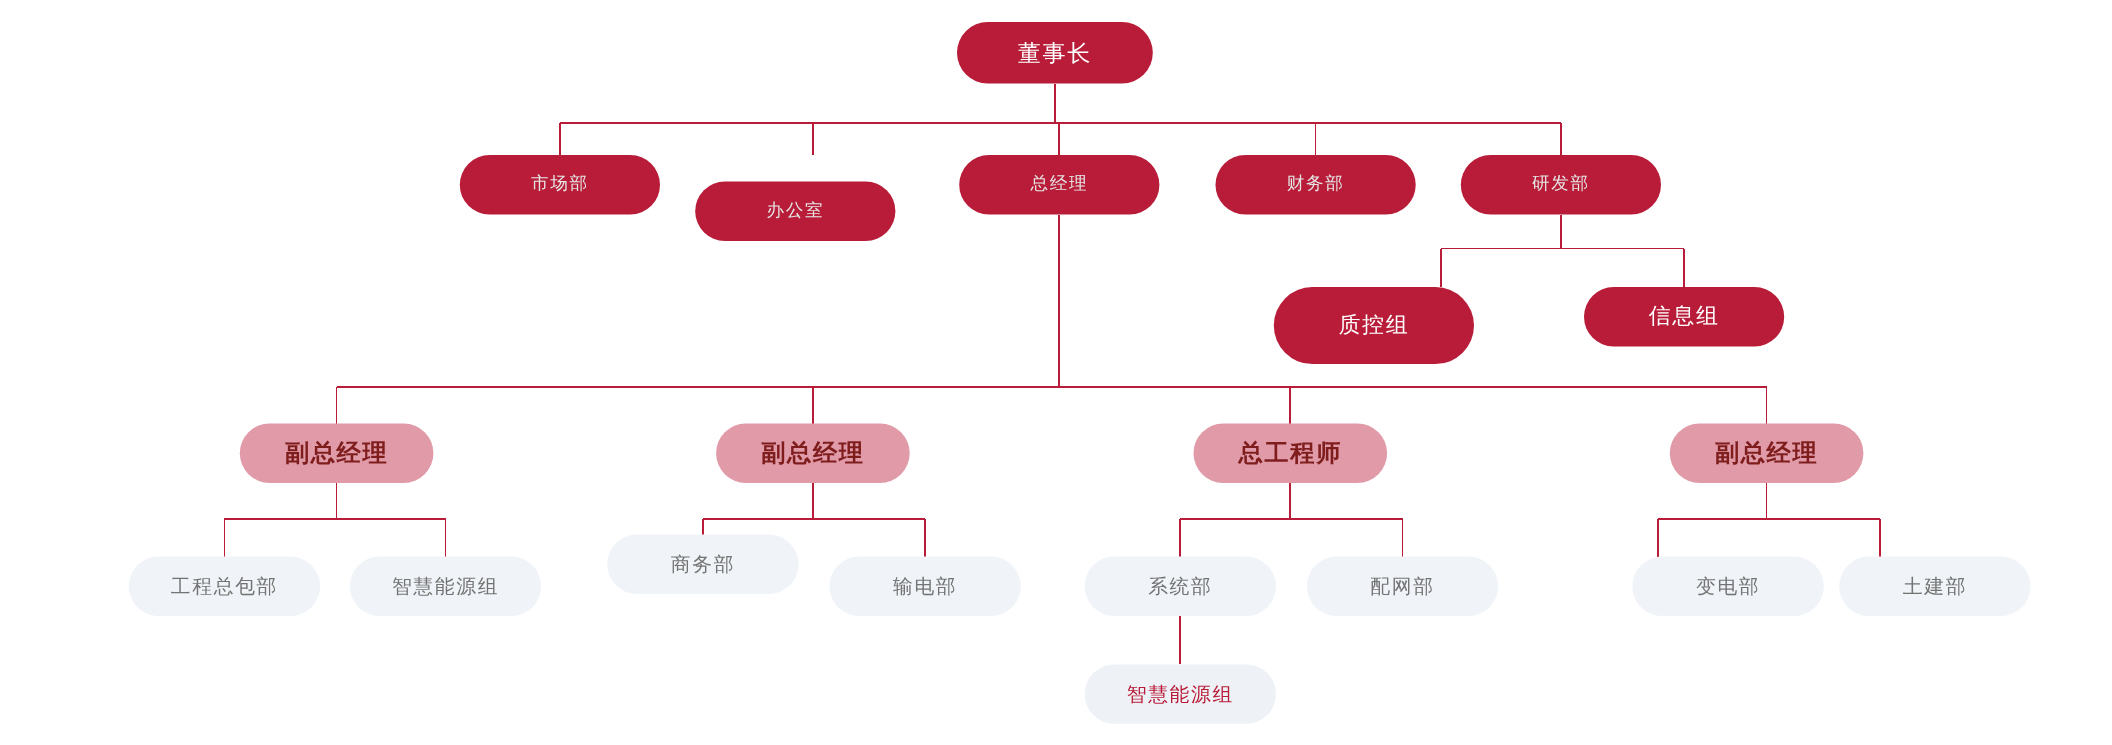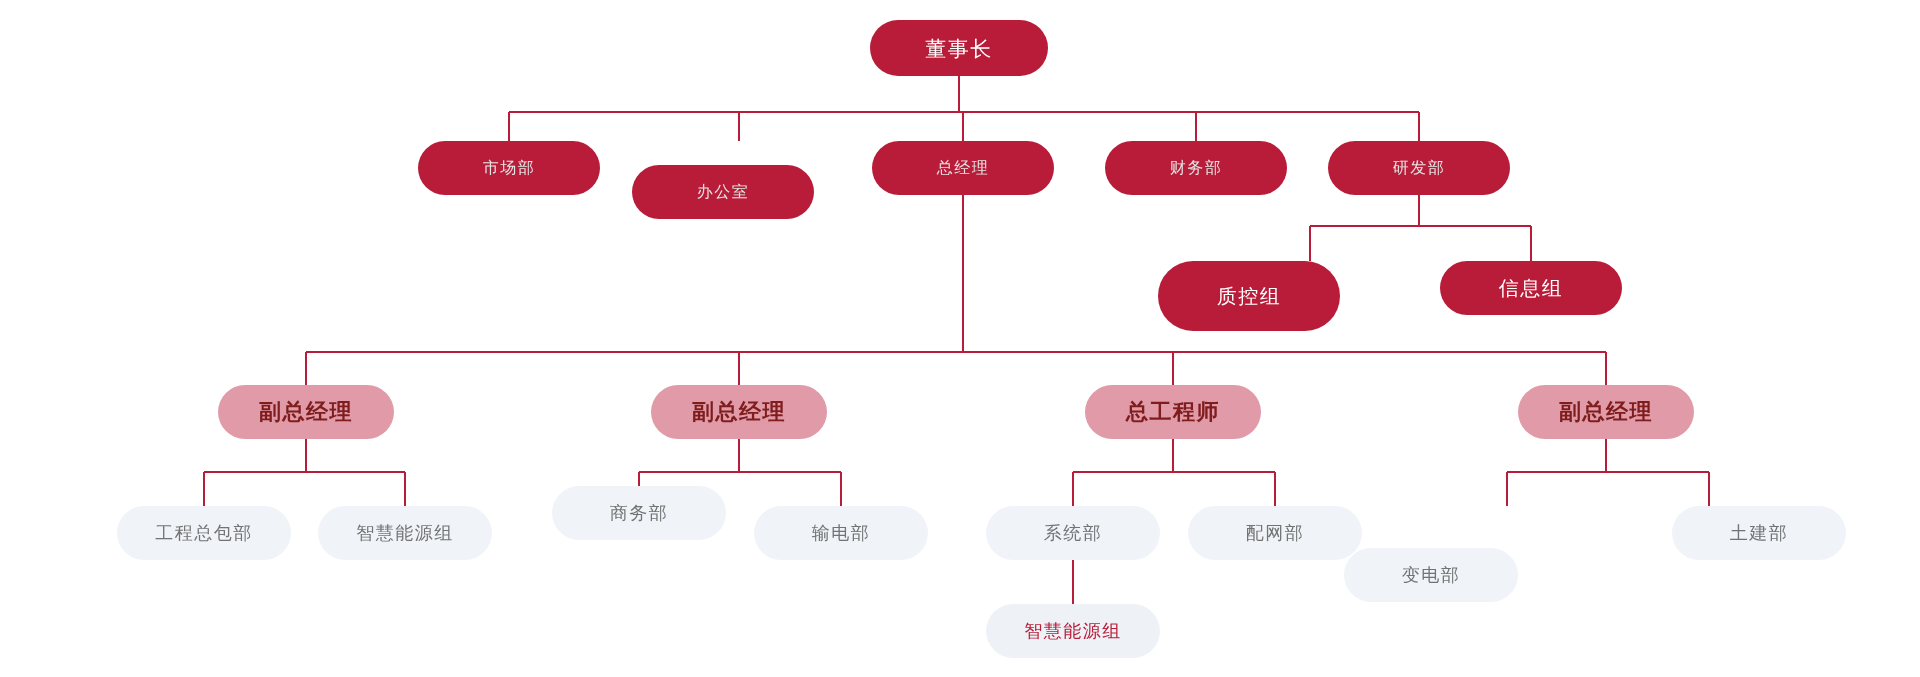--- a/index.html
+++ b/index.html
@@ -167,21 +167,21 @@
       </div>
       <div class="node lvl-dept" style="left: 754px; top: 506px; width: 174px; height: 54px;">
         <span class="node-label">输电部</span>
       </div>
       <div class="node lvl-dept" style="left: 986px; top: 506px; width: 174px; height: 54px;">
         <span class="node-label">系统部</span>
       </div>
       <div class="node lvl-dept" style="left: 1188px; top: 506px; width: 174px; height: 54px;">
         <span class="node-label">配网部</span>
       </div>
-      <div class="node lvl-dept" style="left: 1344px; top: 506px; width: 174px; height: 54px; margin-top: 42px;">
+      <div class="node lvl-dept" style="left: 1484px; top: 506px; width: 174px; height: 54px;">
         <span class="node-label">变电部</span>
       </div>
       <div class="node lvl-dept" style="left: 1672px; top: 506px; width: 174px; height: 54px;">
         <span class="node-label">土建部</span>
       </div>
       <div class="node lvl-group" style="left: 986px; top: 604px; width: 174px; height: 54px;">
         <span class="node-label">智慧能源组</span>
       </div>
     </div>
 </div>

